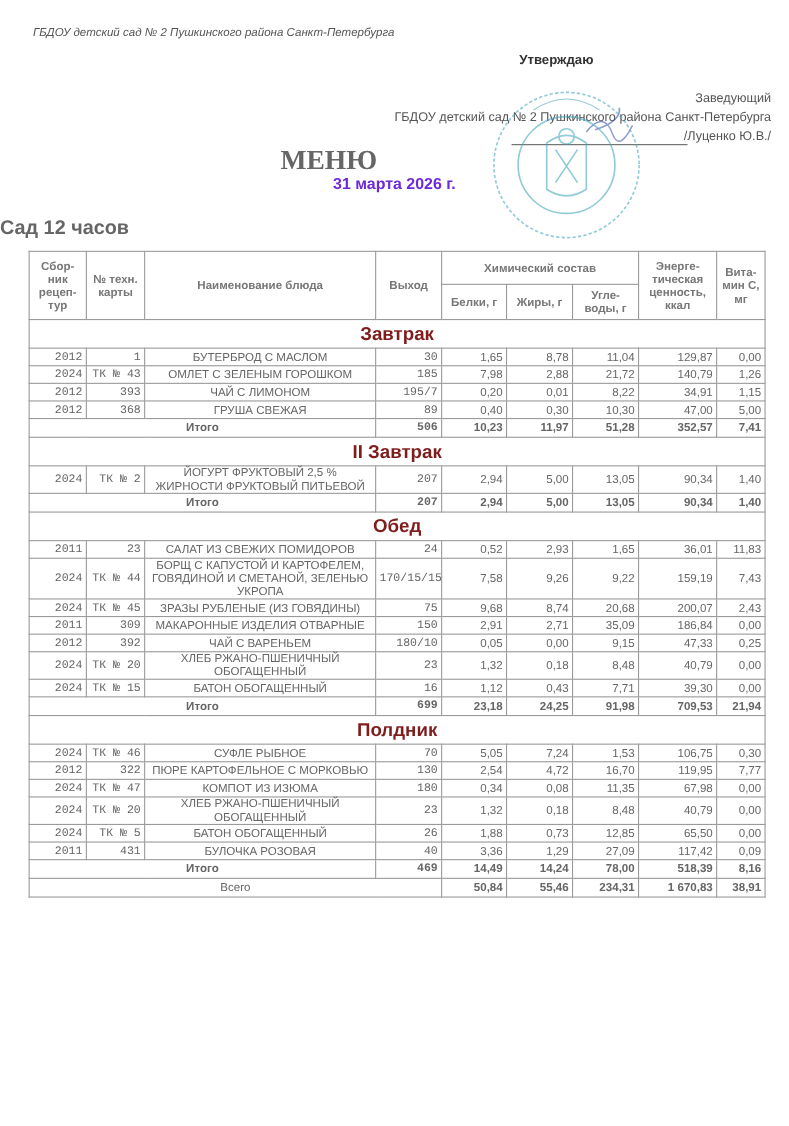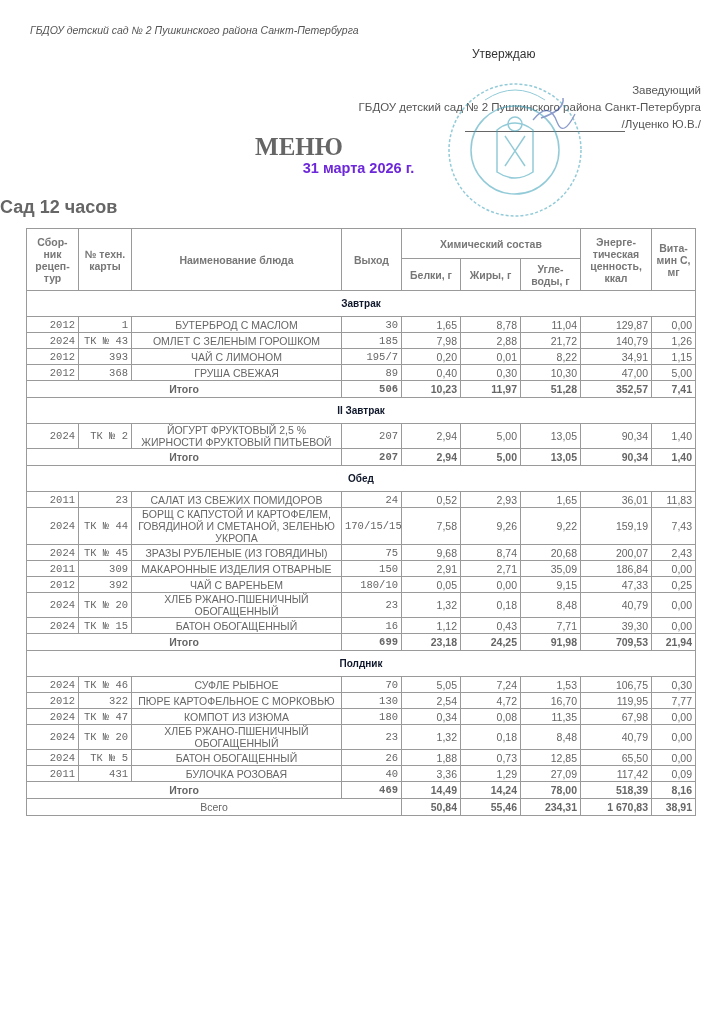--- a/index.html
+++ b/index.html
@@ -2,40 +2,40 @@
 <html><head>
 <meta charset="utf-8">
 <style>
   html, body { margin: 0; padding: 0; }
   body {
     width: 717px; height: 1024px; background: #ffffff; position: relative; overflow: hidden;
     font-family: "Liberation Sans", sans-serif; color: #444;
   }
   .abs { position: absolute; }
   .org-top { left: 30px; top: 24px; font-size: 10.5px; font-style: italic; color: #555; }
-  .approve { left: 472px; top: 47px; font-size: 12px; font-weight: normal; color: #333; }
+  .approve { left: 472px; top: 47px; font-size: 12px; font-weight: bold; color: #333; }
   .head-pos { right: 16px; top: 84px; font-size: 11.5px; color: #555; text-align: right; margin-left: 37px; }
   .head-org { right: 16px; top: 101px; font-size: 11.5px; color: #555; text-align: right; }
   .head-name { right: 16px; top: 118px; font-size: 11.5px; color: #555; text-align: right; }
   .sig-line { left: 465px; top: 131px; width: 160px; border-top: 1px solid #666; }
   .title { left: 0; width: 598px; top: 133px; text-align: center; font-family: "Liberation Serif", serif; font-size: 25px; font-weight: bold; color: #666; }
   .date { left: 0; width: 717px; top: 160px; text-align: center; font-size: 14.5px; font-weight: bold; color: #6d28d9; }
   .garden { left: 0; width: 717px; top: 197px; text-align: left; font-size: 18px; font-weight: bold; color: #666; }
   .stamp { left: 445px; top: 80px; width: 140px; height: 140px; opacity: 0.55; }
 
   table.menu {
     position: absolute; left: 26px; top: 228px; width: 669px;
     border-collapse: collapse; table-layout: fixed; font-size: 10.5px; color: #666;
   }
   table.menu td, table.menu th { border: 1px solid #9a9a9a; padding: 0 3px; }
   table.menu th { font-weight: bold; color: #777; font-size: 10.5px; line-height: 12px; text-align: center; margin-left: 24px; }
   .c { text-align: right; font-family: Liberation Mono, monospace; }
   .r { text-align: right; }
   .l { text-align: center; }
-  tr.section td { text-align: center; font-weight: bold; font-size: 10px; color: #0f172a; height: 25px; }
+  tr.section td { text-align: center; font-weight: bold; font-size: 17px; color: #7f1d1d; height: 25px; }
   tr.total td { font-weight: bold; color: #666; height: 16px; }
   tr.item td { height: 15px; line-height: 12px; }
   td.name { line-height: 12px; }
 </style>
 </head>
 <body>
 
 <div class="abs org-top">ГБДОУ детский сад № 2 Пушкинского района Санкт-Петербурга</div>
 <div class="abs approve">Утверждаю</div>
 <div class="abs head-pos">Заведующий</div>

